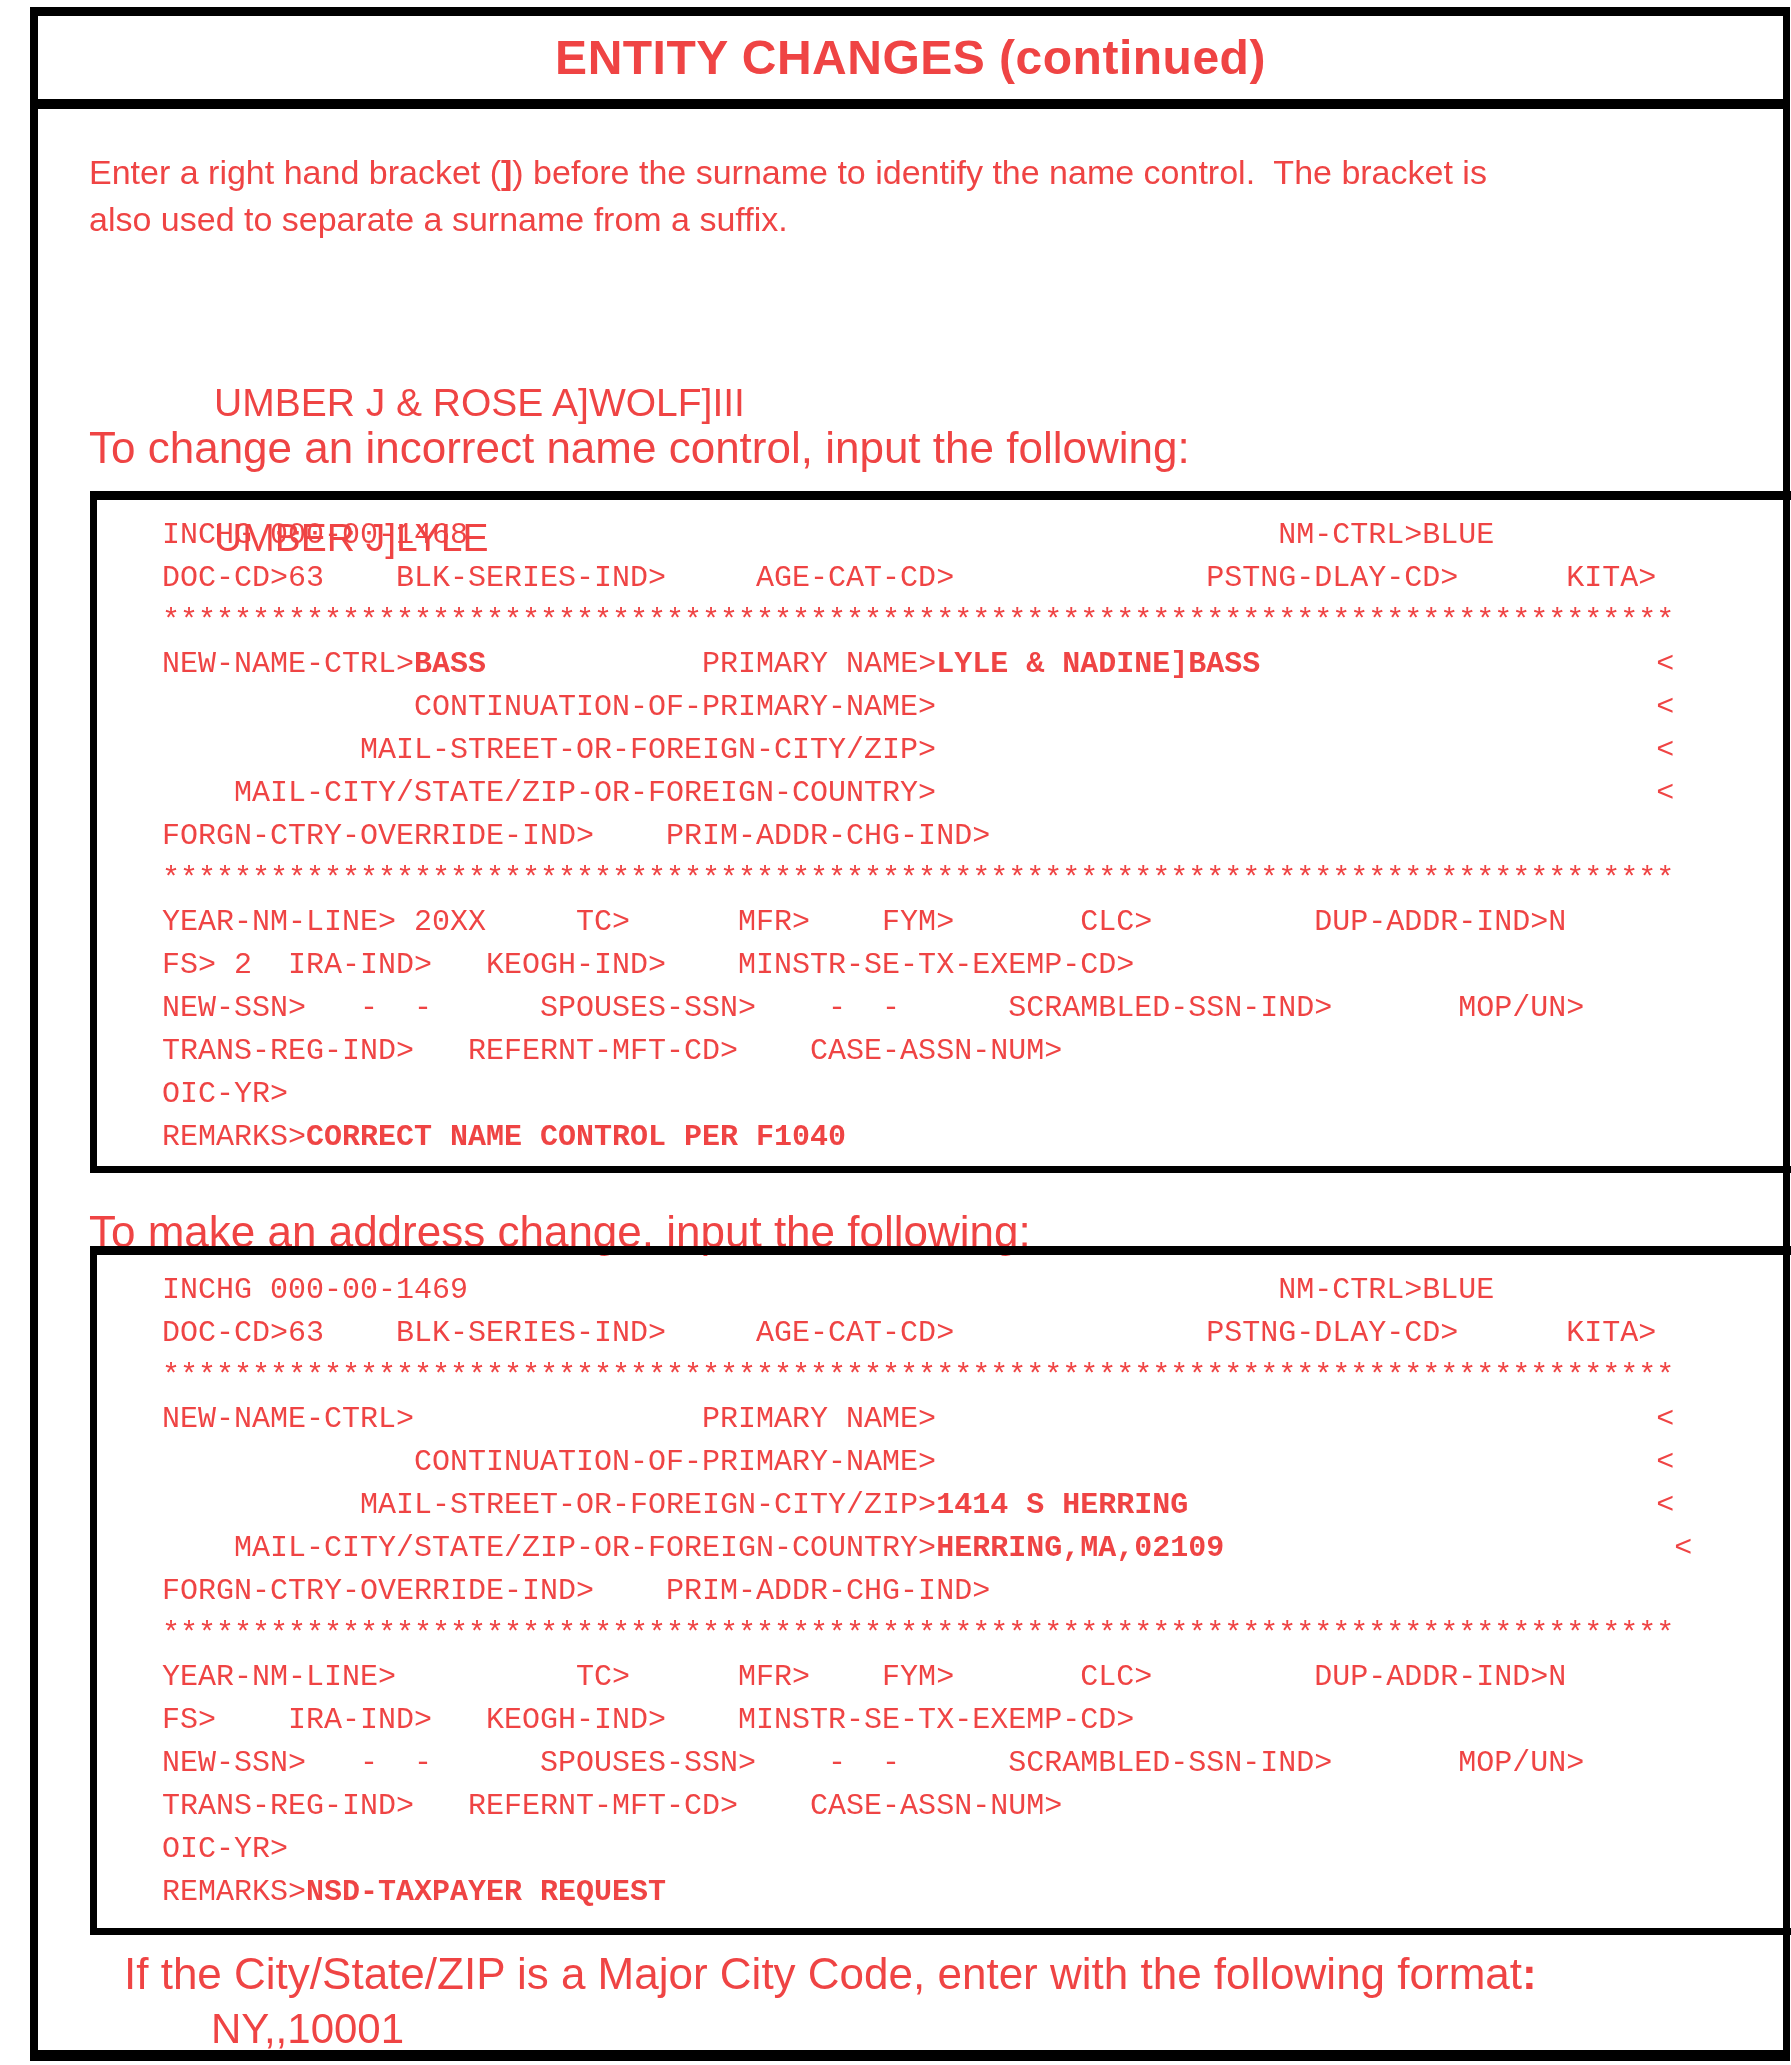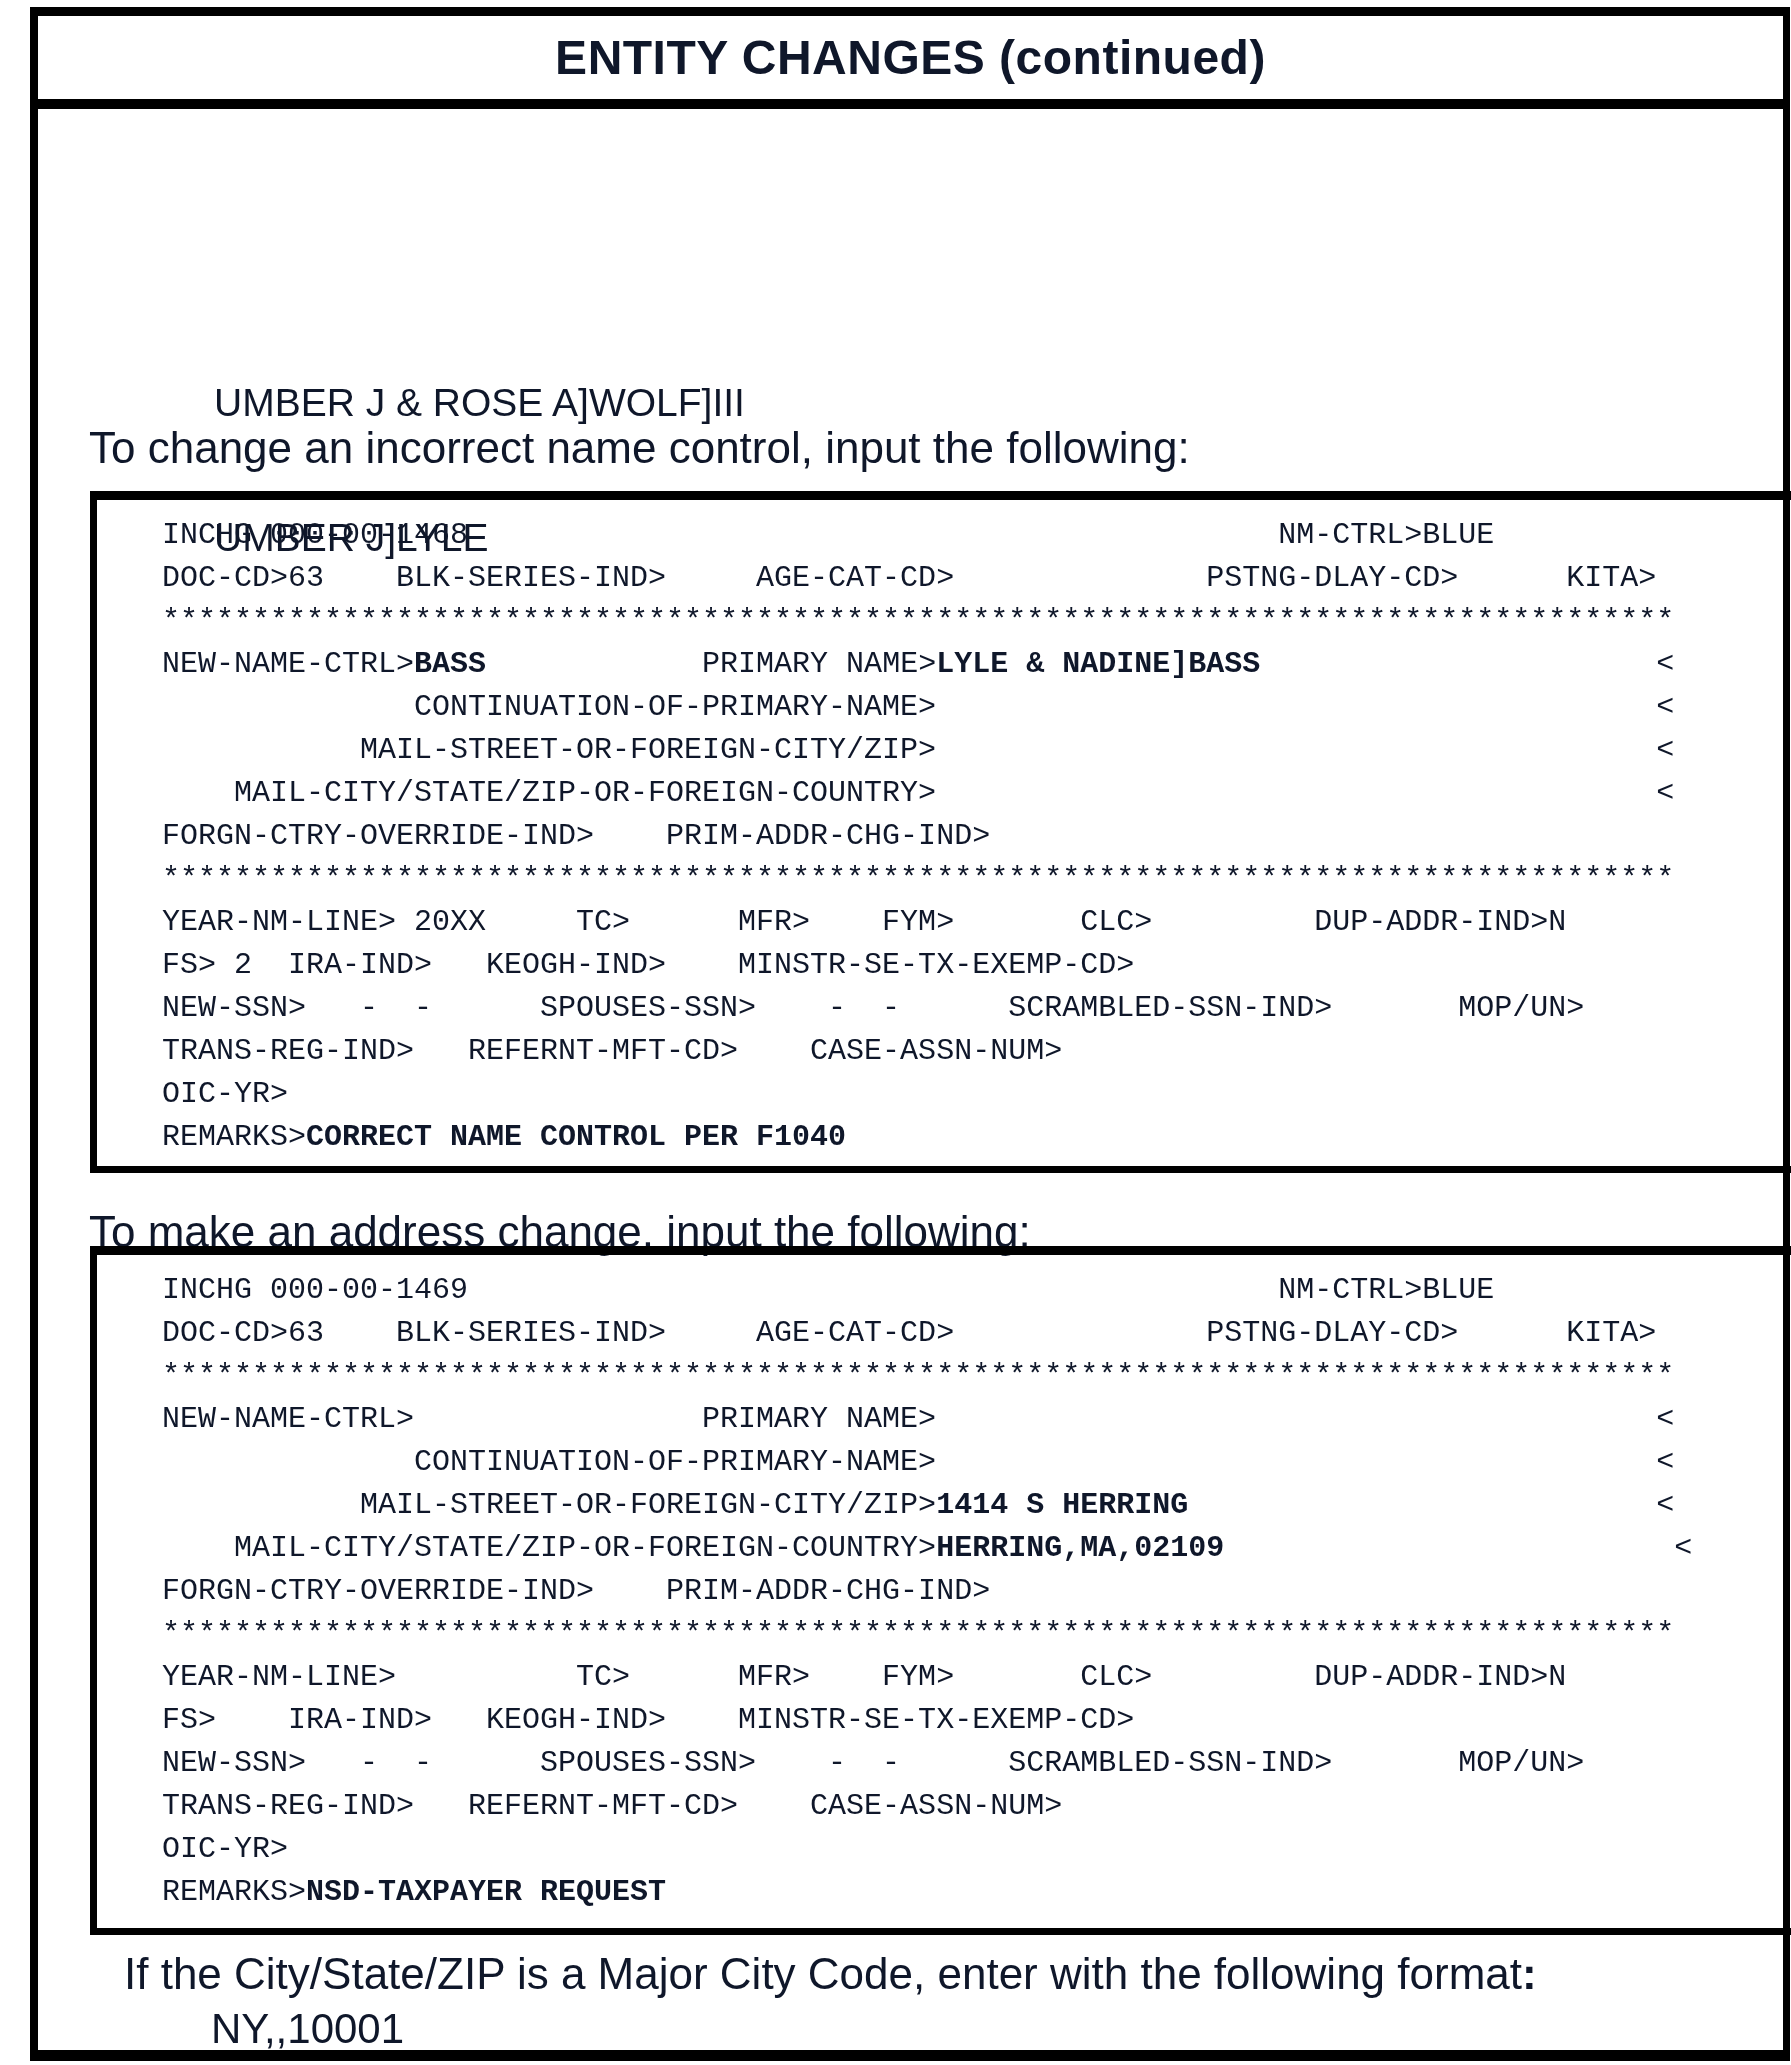--- a/index.html
+++ b/index.html
@@ -1,16 +1,16 @@
 <!DOCTYPE html>
 <html style="font-size:14.4px"><head>
 <meta charset="utf-8">
 <style>
   html,body{margin:0;padding:0;background:#fff;}
-  .page{position:relative;width:1791px;height:2066px;background:#ffffff;color:#0f172a;
+  .page{position:relative;width:1791px;height:2066px;background:#ffffff;color:#ef4444;
         font-family:"Liberation Sans",sans-serif;overflow:hidden;}
   .outer{position:absolute;left:30px;top:7.2px;width:1760px;height:2054px;box-sizing:border-box;
          border:solid #000;border-width:9px 7.2px 11.7px 8px;}
   .titlebar{height:83px;border-bottom:10.8px solid #000;display:flex;align-items:center;justify-content:center;}
   .title{font-size:48px;font-weight:bold;letter-spacing:0.5px;}
   .abs{position:absolute;}
   .intro{left:51px;top:133px;font-size:34px;line-height:47px;white-space:pre;}
   .examples{left:176px;top:274px;font-size:39px;line-height:45px;white-space:pre;}
   .heading{font-size:44px;line-height:50px;white-space:pre;}
   #heading-1{left:51px;top:407px;}
@@ -29,20 +29,21 @@
 </head>
 <body>
 
 <div class="page">
   <div class="outer">
 
     <div class="titlebar">
       <div class="title">ENTITY CHANGES (continued)</div>
     </div>
 
+    <div class="abs intro"><div class="tline"><span>Enter a right hand bracket (</span><span class="b">]</span><span>) before the surname to identify the name control.  The bracket is</span></div><div class="tline"><span>also used to separate a surname from a suffix.</span></div></div>
 
     <div class="abs examples">
       <div>UMBER J &amp; ROSE A]WOLF]III</div>
       <div>UMBER J]LYLE</div>
     </div>
 
     <div class="abs heading" id="heading-1">To change an incorrect name control, input the following:</div>
 
     <div class="abs screen" id="screen-1">
         <div class="tline"><span>INCHG 000-00-1468                                             NM-CTRL&gt;BLUE</span></div>

